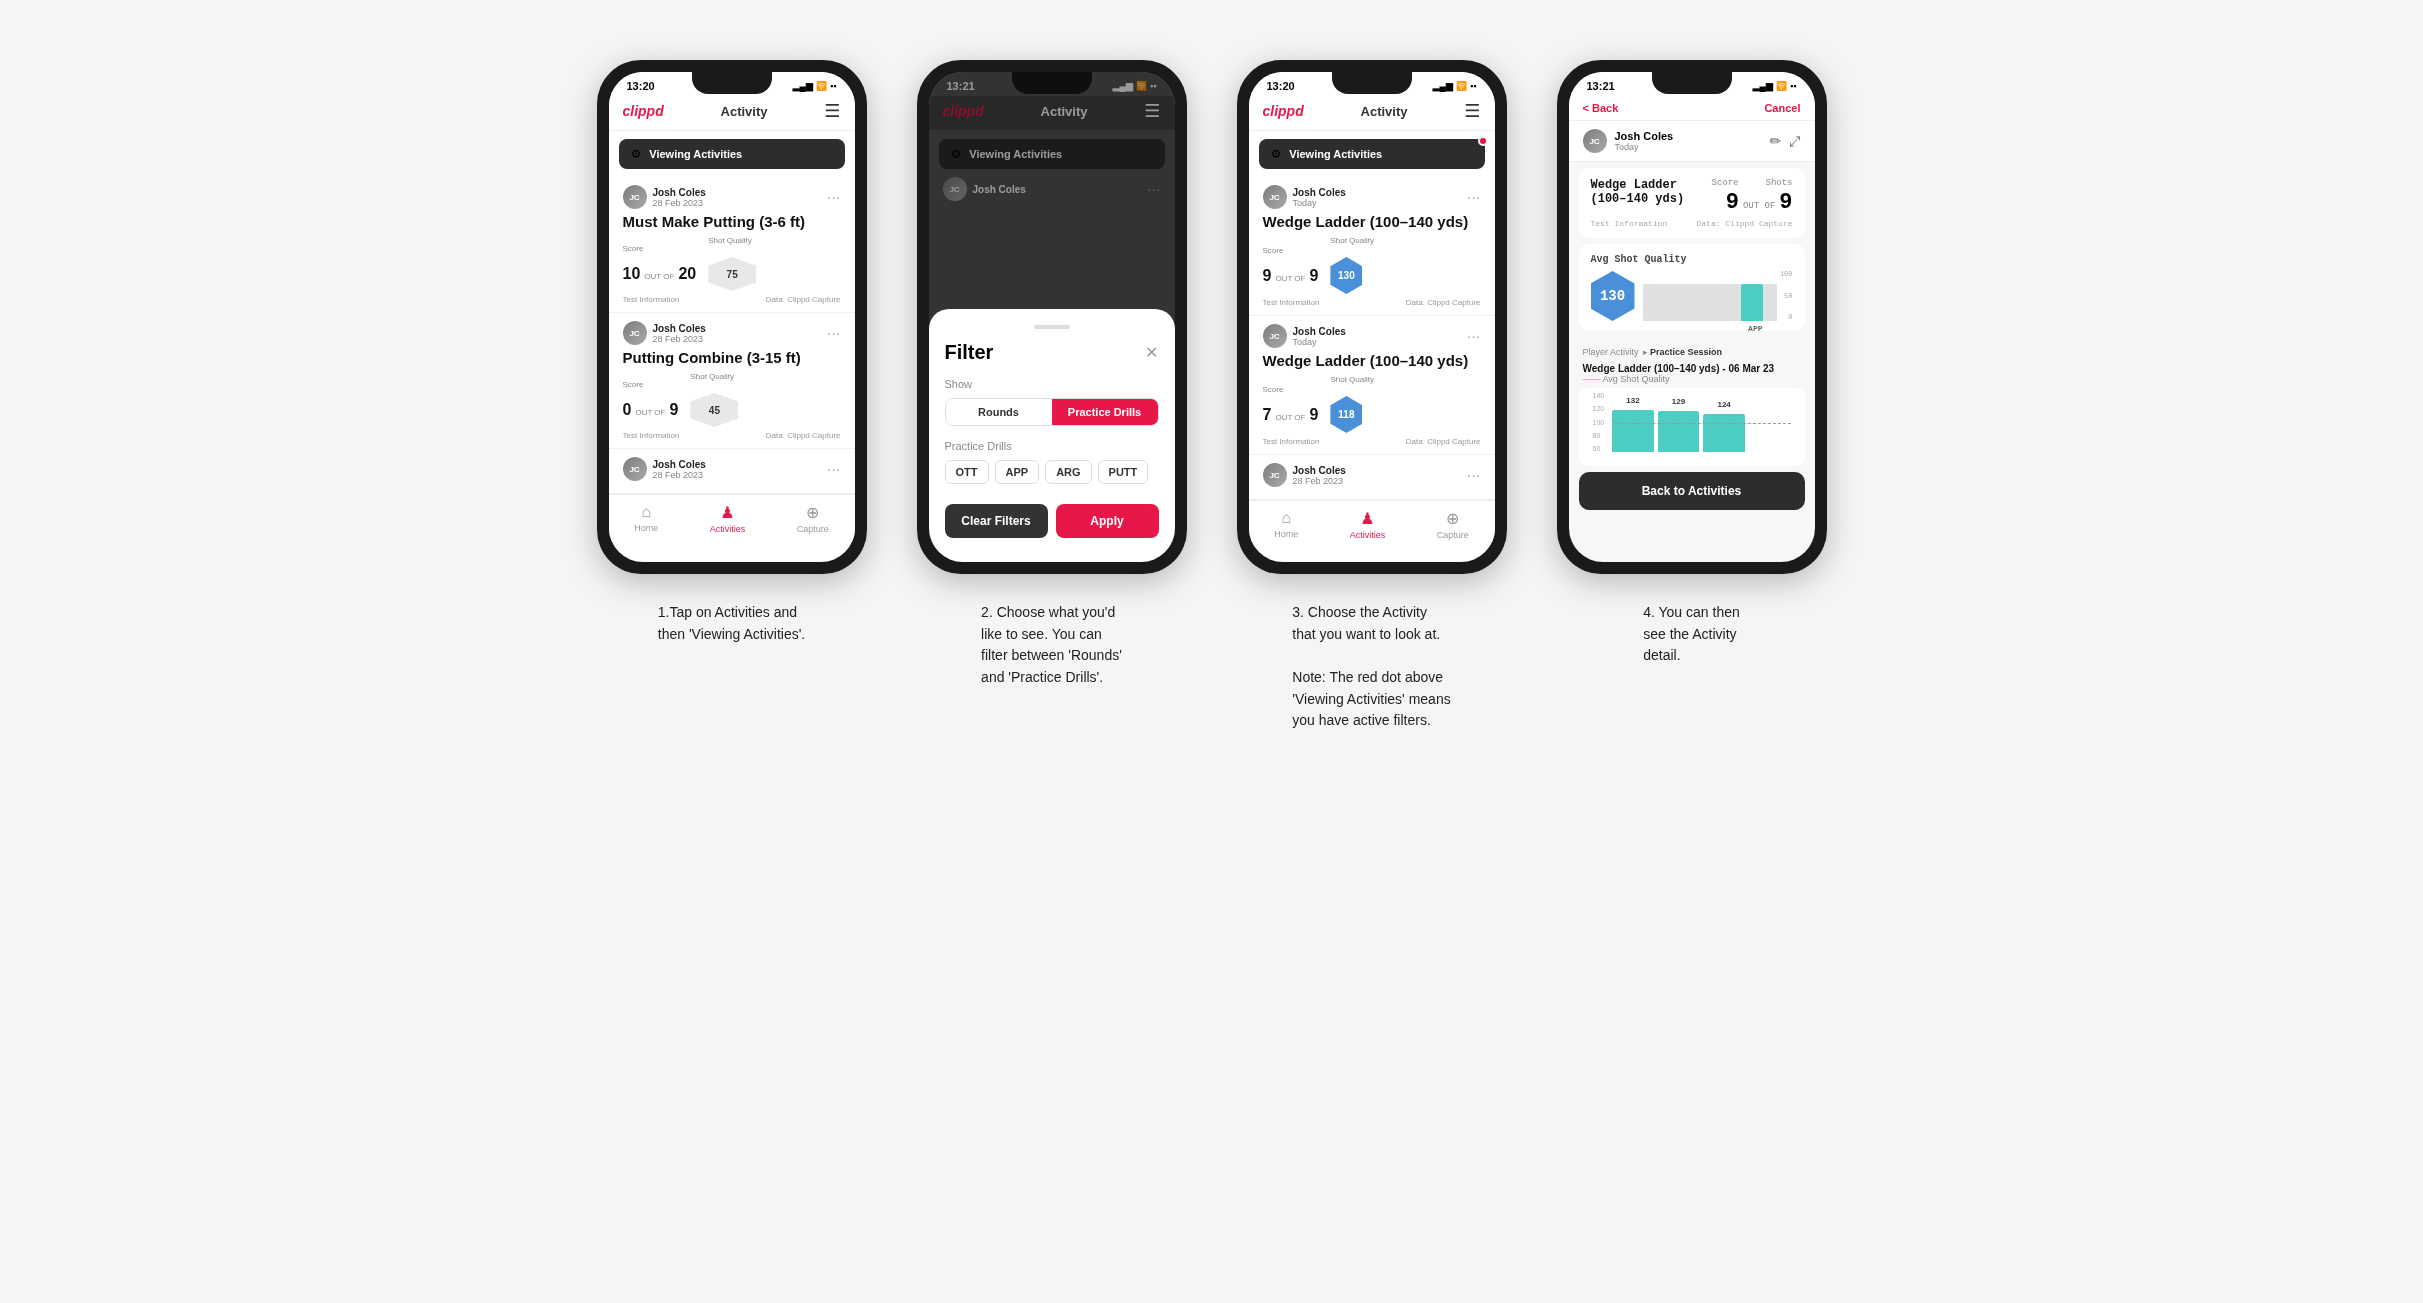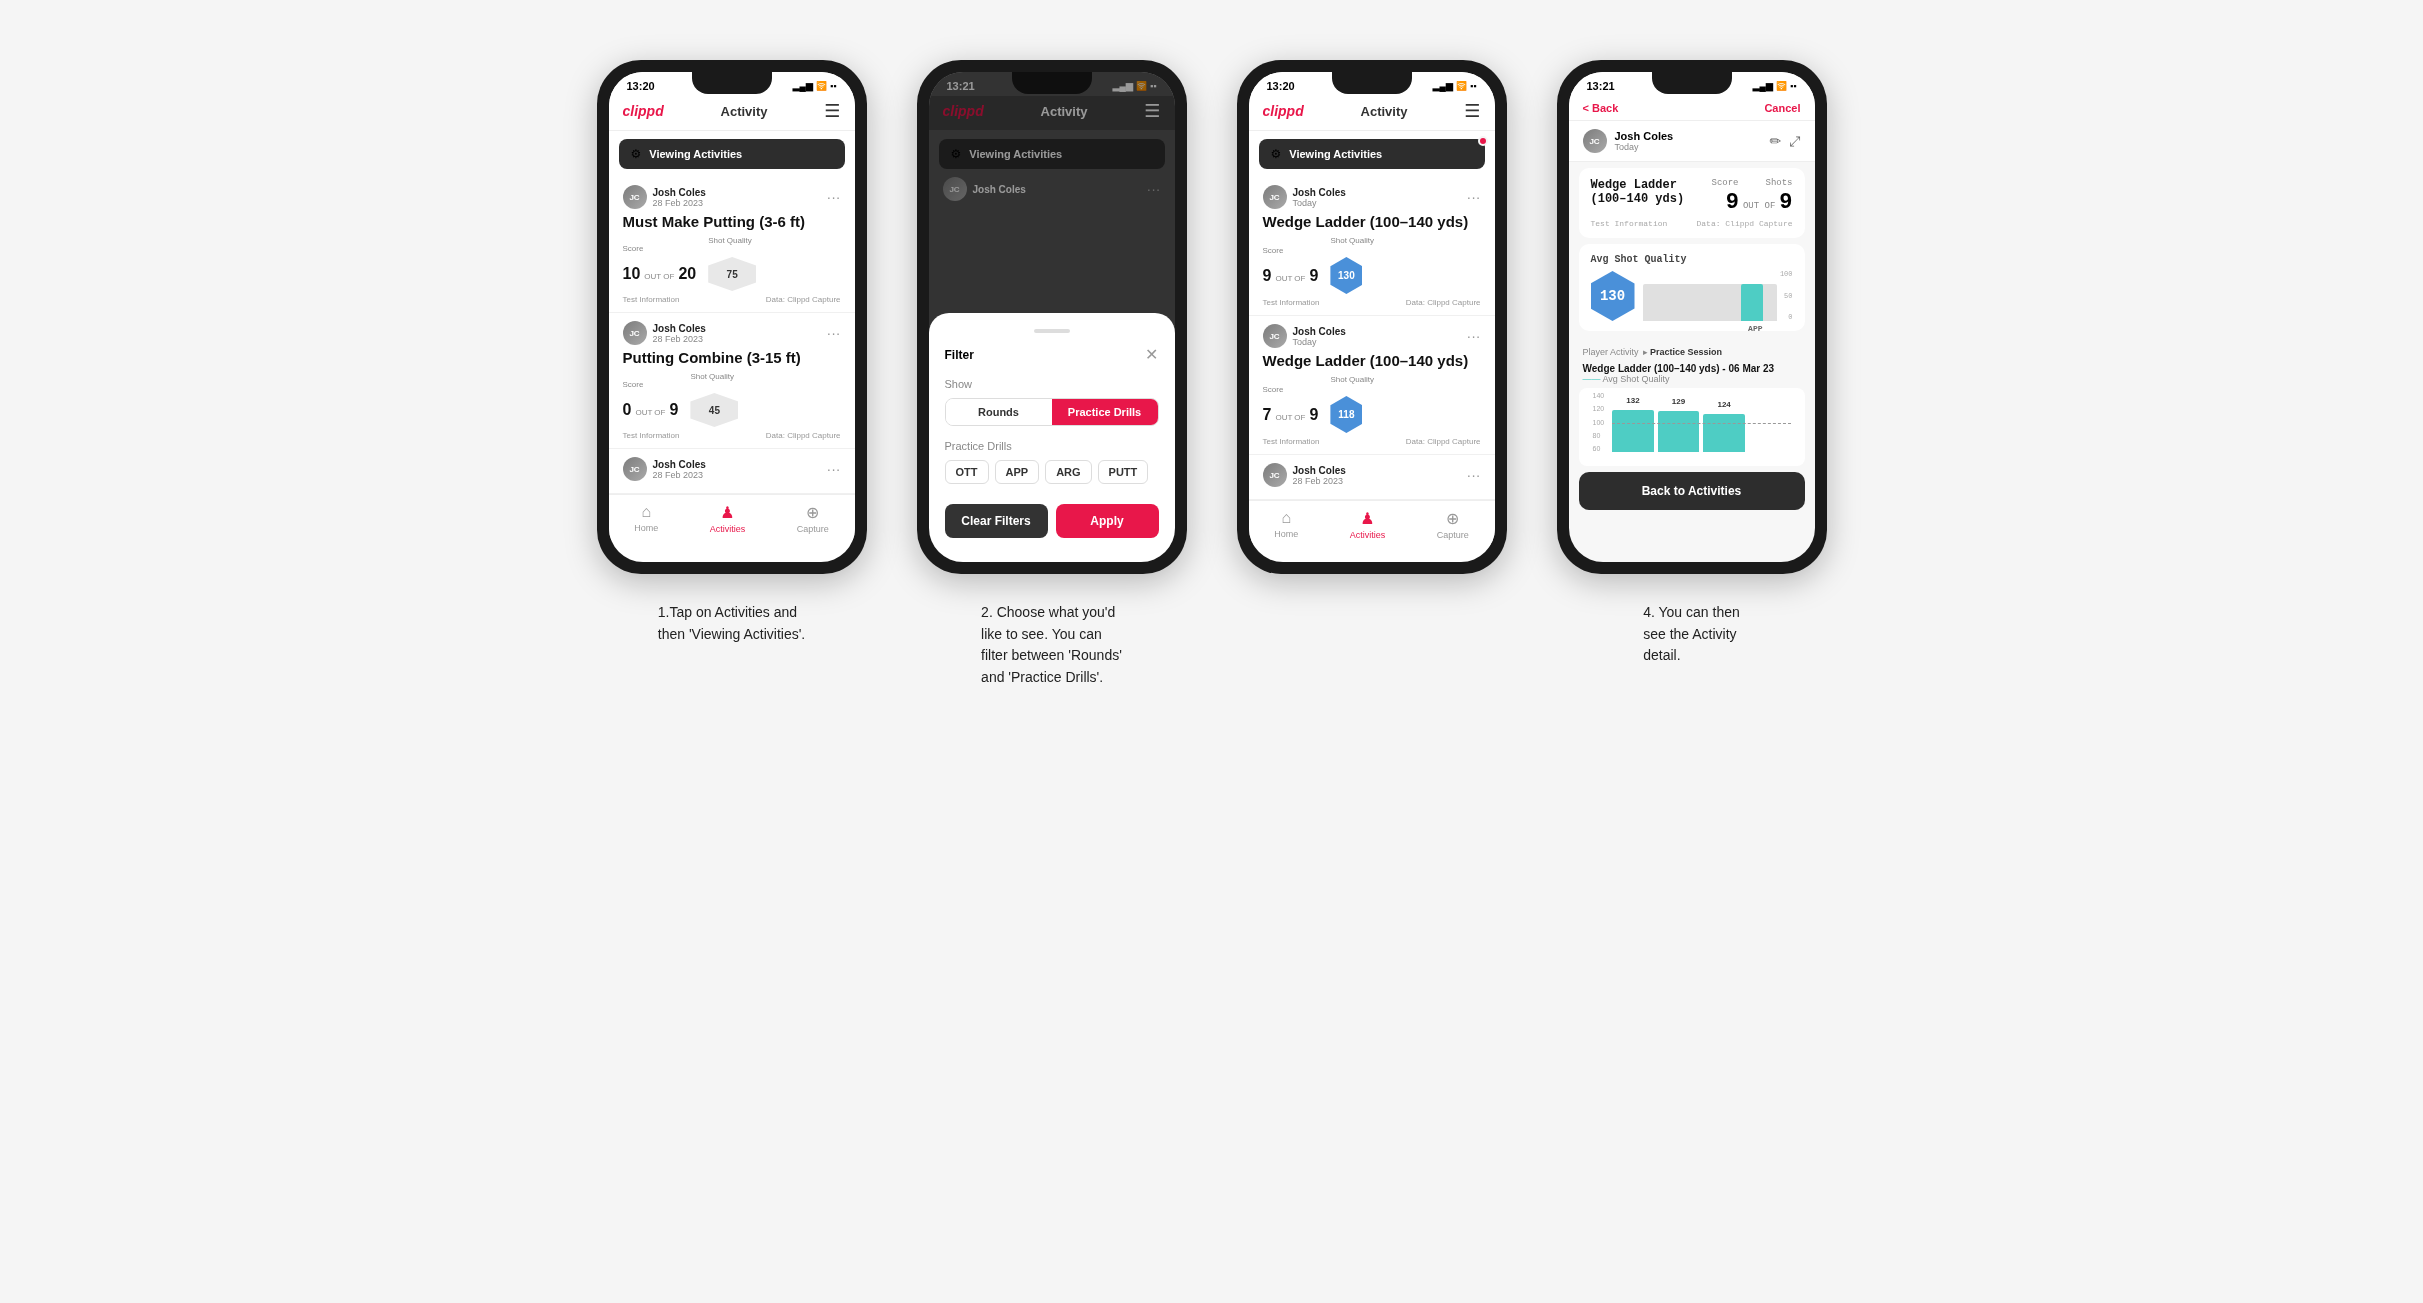--- a/index.html
+++ b/index.html
@@ -208,21 +208,21 @@
       background: #ddd;
       border-radius: 2px;
       margin: 0 auto 12px;
     }
     .filter-header {
       display: flex;
       justify-content: space-between;
       align-items: center;
       margin-bottom: 14px;
     }
-    .filter-title { font-size: 12px; font-weight: 700; }
+    .filter-title { font-size: 20px; font-weight: 700; }
     .filter-close { font-size: 16px; color: #999; cursor: pointer; }
     .filter-section-label { font-size: 11px; color: #888; margin-bottom: 8px; font-weight: 500; }
     .filter-toggle-row {
       display: flex;
       border: 1px solid #ddd;
       border-radius: 8px;
       overflow: hidden;
       margin-bottom: 14px;
     }
     .filter-toggle-btn {
@@ -705,20 +705,21 @@
             <span class="nav-label">Activities</span>
           </div>
           <div class="bottom-nav-item">
             <span class="nav-icon">⊕</span>
             <span class="nav-label">Capture</span>
           </div>
         </div>
       </div>
     </div>
   </div>
+  <div class="caption-text">3. Choose the Activity<br>that you want to look at.<br><br>Note: The red dot above<br>'Viewing Activities' means<br>you have active filters.</div>
 </div>
 
 <div class="phone-col">
   <div class="phone-wrapper">
     <div class="phone-shell">
       <div class="phone-notch"></div>
       <div class="phone-screen" style="background:#f7f7f7;">
 
         <div class="status-bar" style="background:#fff;">
           <span class="status-time">13:21</span>

